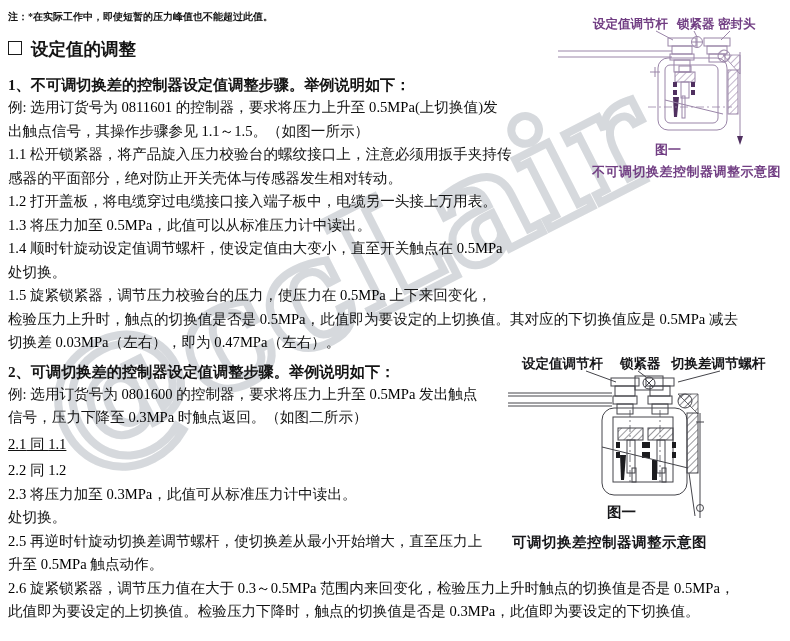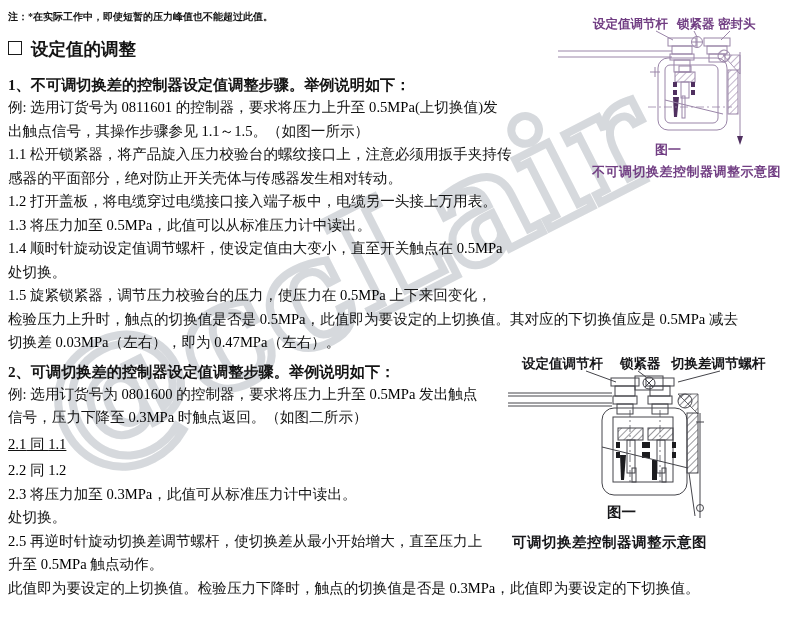--- a/index.html
+++ b/index.html
@@ -65,20 +65,21 @@
       <div class="line b">切换差 <span class="num">0.03MPa</span>（左右），即为 <span class="num">0.47MPa</span>（左右）。</div>
       <div class="line h" style="margin-top: 5px;">2、可调切换差的控制器设定值调整步骤。举例说明如下：</div>
       <div class="line b">例: 选用订货号为 <span class="num">0801600</span> 的控制器，要求将压力上升至 <span class="num">0.5MPa</span> 发出触点</div>
       <div class="line b">信号，压力下降至 <span class="num">0.3MPa</span> 时触点返回。（如图二所示）</div>
       <div class="line b" style="margin-top: 3px; text-decoration: underline;"><span class="num">2.1</span> 同 <span class="num">1.1</span></div>
       <div class="line b" style="margin-top: 3px;"><span class="num">2.2</span> 同 <span class="num">1.2</span></div>
       <div class="line b"><span class="num">2.3</span> 将压力加至 <span class="num">0.3MPa</span>，此值可从标准压力计中读出。</div>
       <div class="line b">处切换。</div>
       <div class="line b"><span class="num">2.5</span> 再逆时针旋动切换差调节螺杆，使切换差从最小开始增大，直至压力上</div>
       <div class="line b">升至 <span class="num">0.5MPa</span> 触点动作。</div>
+      <div class="line b"><span class="num">2.6</span> 旋紧锁紧器，调节压力值在大于 <span class="num">0.3～0.5MPa</span> 范围内来回变化，检验压力上升时触点的切换值是否是 <span class="num">0.5MPa</span>，</div>
       <div class="line b">此值即为要设定的上切换值。检验压力下降时，触点的切换值是否是 <span class="num">0.3MPa</span>，此值即为要设定的下切换值。</div>
     </div>
 
   <svg id="fig1" class="fig" width="234" height="186" viewBox="0 0 234 186">
     <defs>
       <pattern id="hatch1" width="5" height="5" patternUnits="userSpaceOnUse" patternTransform="rotate(45)">
         <line x1="0" y1="0" x2="0" y2="5" stroke="#9a85a8" stroke-width="1.2"></line>
       </pattern>
     </defs>
 

